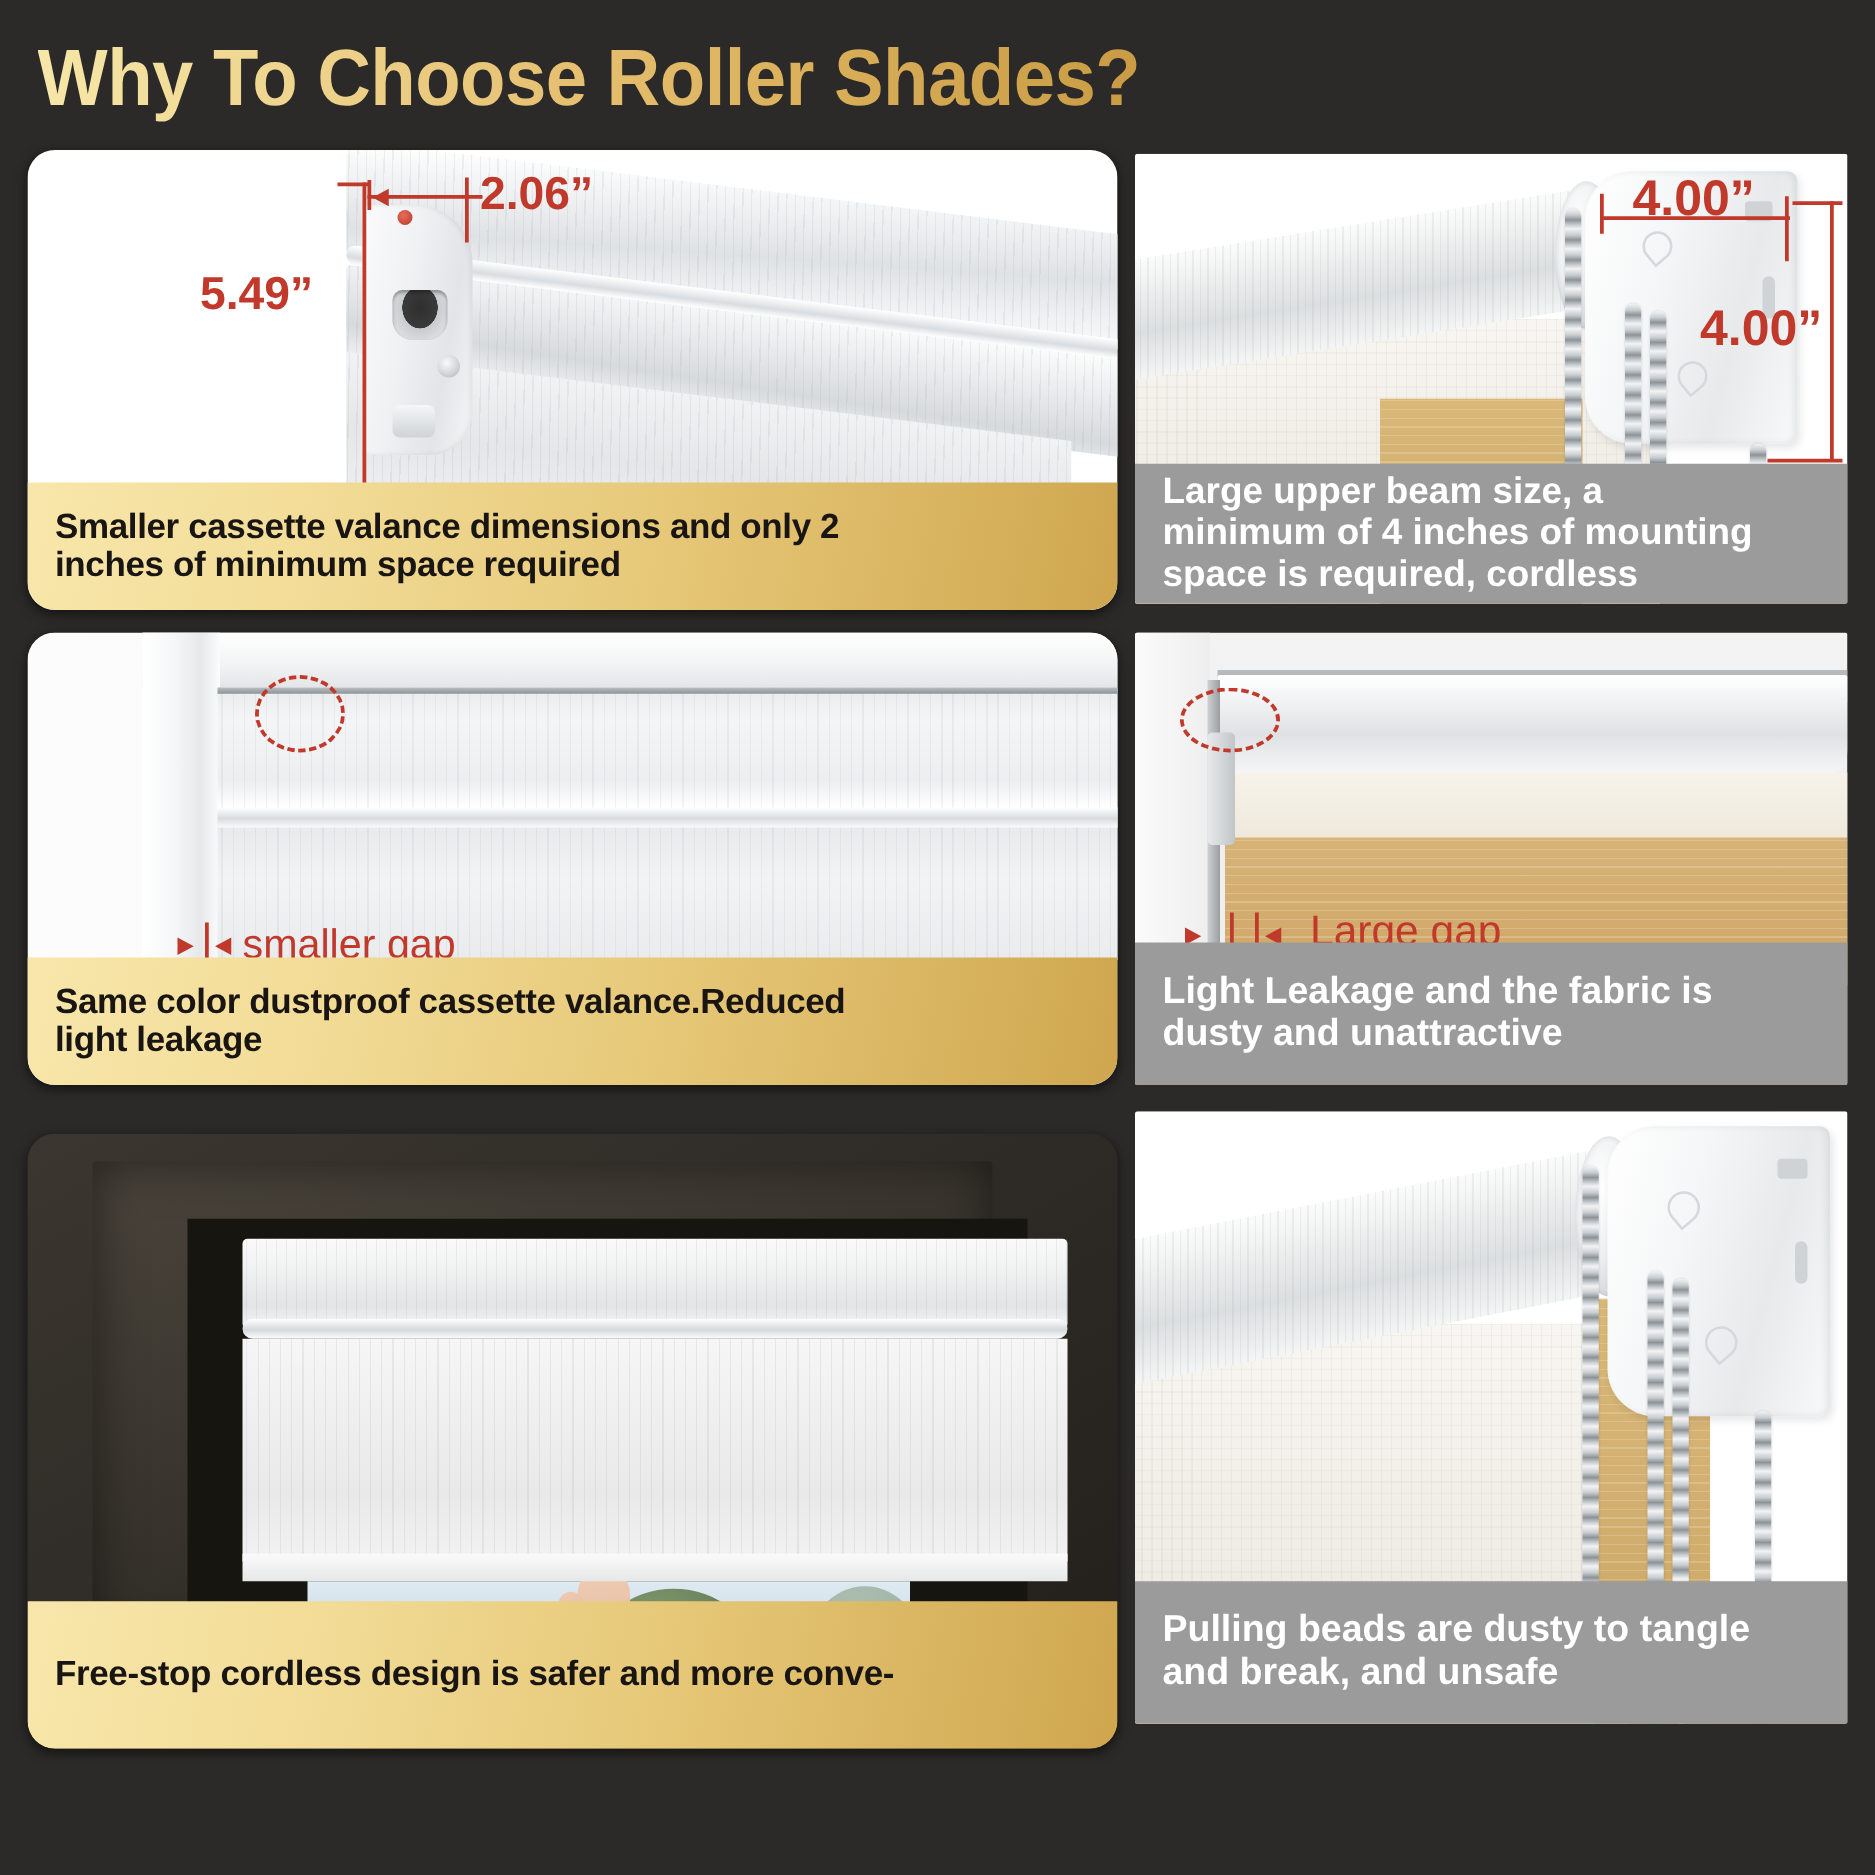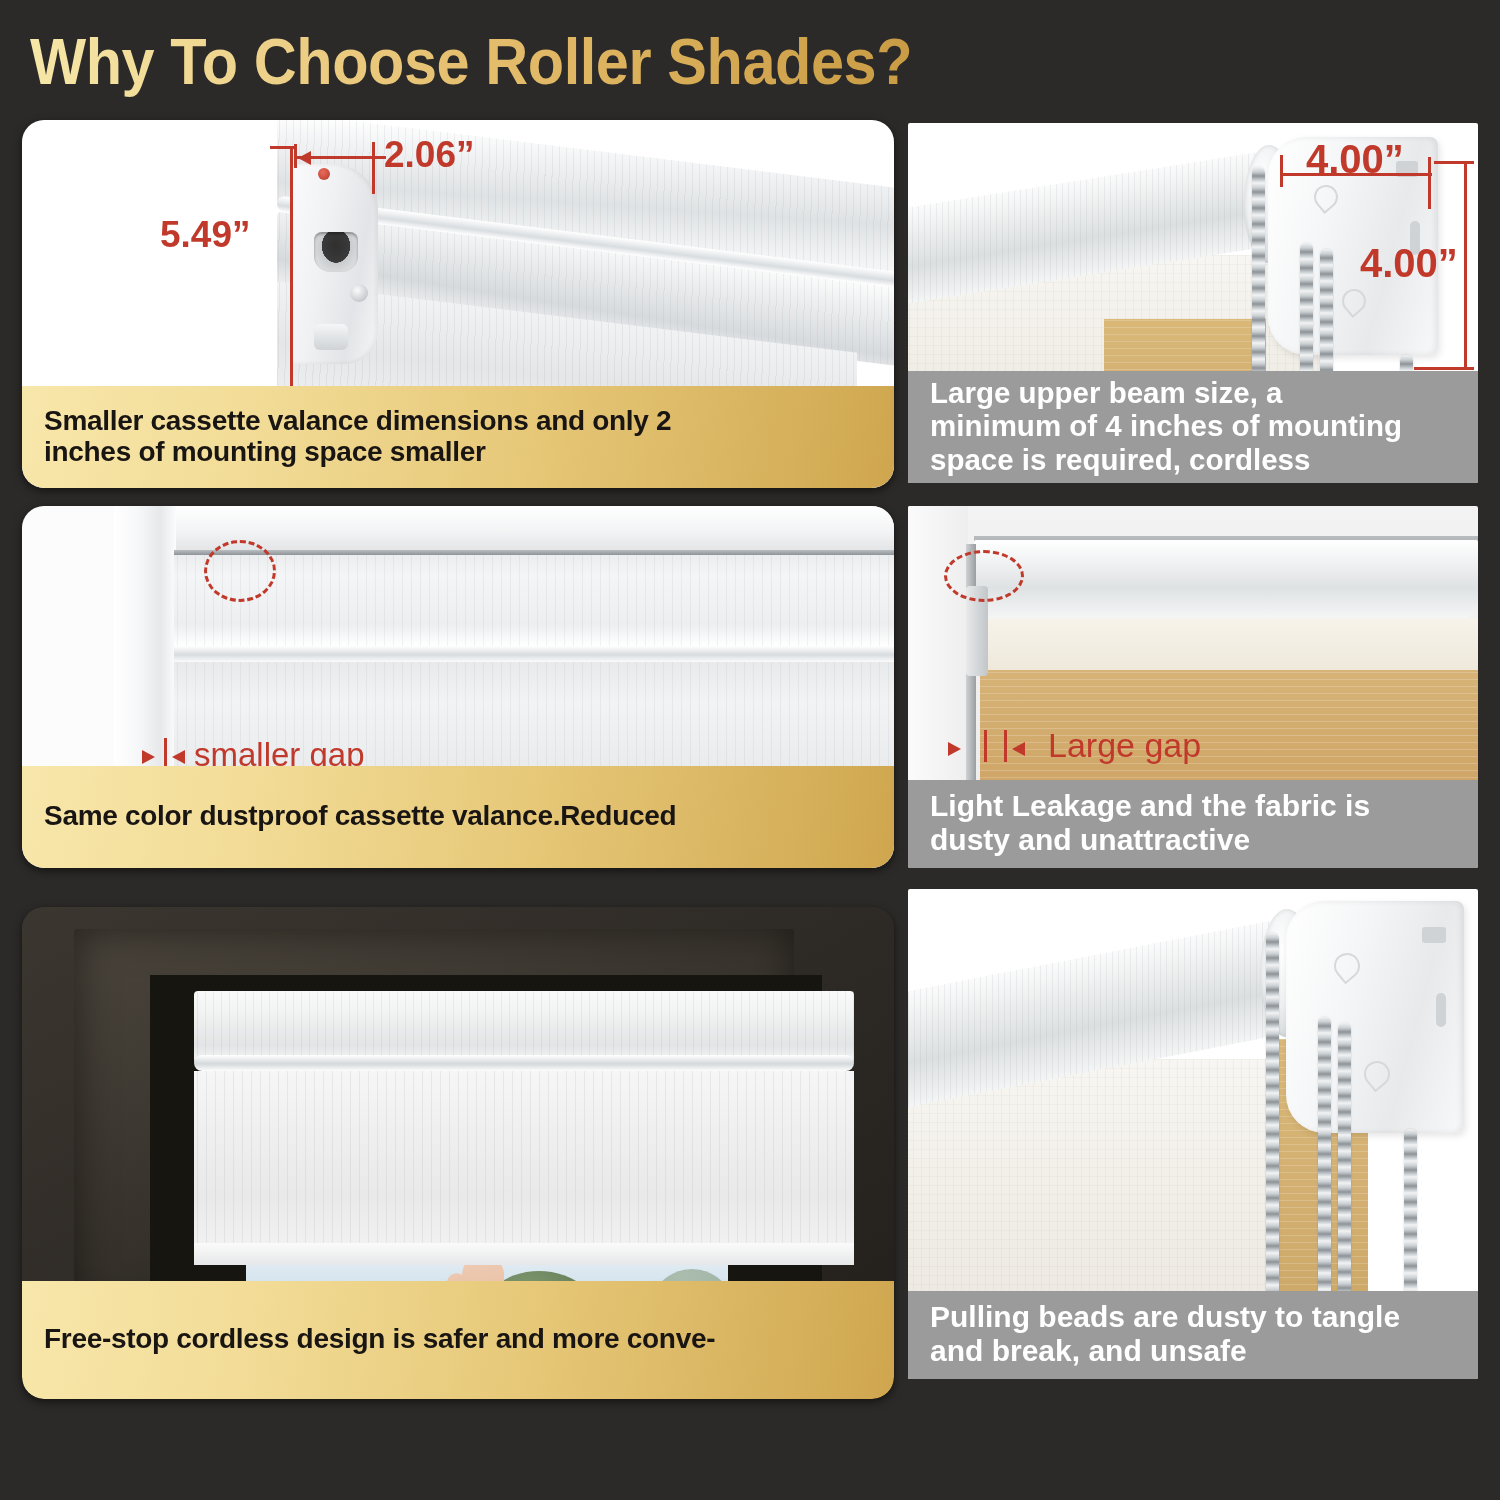--- a/index.html
+++ b/index.html
@@ -54,21 +54,21 @@
     color:#191513; font-size:28px;
     border-radius:0 0 22px 22px;
     height:102px;
   }
   .caption.gold.tall { height:118px; }
   .caption.gray {
     background:#9b9b9b; color:#ffffff; font-size:30px;
     height:110px;
   }
   .caption.gray.three { height:112px; font-size:29.5px; }
-  .caption.gray.two { height:88px; }
+  .caption.gray.two { height:114px; }
   .cap-line { white-space:nowrap; }
   .caption.gold .cap-line { letter-spacing:-0.3px; }
 
   
 
   
   .p1l-bg { position:absolute; inset:0; background:#fff; }
   .cassette {
     position:absolute; left:255px; top:34px; width:690px; height:225px;
     transform:skewY(7deg);
@@ -337,21 +337,21 @@
       <div class="dim-line" style="left:350px; top:22px; width:2.5px; height:52px;"></div>
       <div class="dim-label" style="left:362px; top:14px; font-size:37px;">2.06”</div>
 
       <div class="dim-line" style="left:268px; top:26px; width:2.5px; height:318px;"></div>
       <div class="dim-line" style="left:248px; top:26px; width:26px; height:2.5px;"></div>
       <div class="dim-line" style="left:248px; top:342px; width:26px; height:2.5px;"></div>
       <div class="dim-label" style="left:138px; top:94px; font-size:37px;">5.49”</div>
     </div>
     <div class="caption gold">
       <div class="cap-line">Smaller cassette valance dimensions and only 2</div>
-      <div class="cap-line">inches of mounting space smaller</div>
+      <div class="cap-line">inches of minimum space required</div>
     </div>
   </div>
 
   <div class="panel right r1">
     <div class="photo rbg">
       <div class="r-fabric-white" style="left:-10px; top:132px; width:430px; height:230px;"></div>
       <div class="r-fabric-tan" style="left:196px; top:196px; width:162px; height:166px;"></div>
       <div class="r-tube" style="left:-10px; top:56px; width:380px; height:96px; transform:skewY(-9deg); border-radius:4px 10px 30px 6px;"></div>
       <div class="tube-end" style="left:336px; top:22px; width:50px; height:118px;"></div>
       <div class="bracket" style="left:360px; top:14px; width:170px; height:218px;">
@@ -391,20 +391,21 @@
       <div class="p2l-rail"></div>
       <div class="dashcircle" style="left:182px; top:34px; width:72px; height:62px;"></div>
 
       <div class="arrow-r" style="left:120px; top:244px;"></div>
       <div class="dim-line" style="left:142px; top:232px; width:3px; height:30px;"></div>
       <div class="arrow-l" style="left:150px; top:244px;"></div>
       <div class="dim-label" style="left:172px; top:230px; font-size:33px; font-weight:normal;">smaller gap</div>
     </div>
     <div class="caption gold">
       <div class="cap-line">Same color dustproof cassette valance.Reduced</div>
+      <div class="cap-line">light leakage</div>
     </div>
   </div>
 
   <div class="panel right r2">
     <div class="photo p2r-bg">
       <div class="p2r-wall"></div>
       <div class="p2r-gray"></div>
       <div class="p2r-tube"></div>
       <div class="p2r-cream"></div>
       <div class="p2r-edge"></div>

